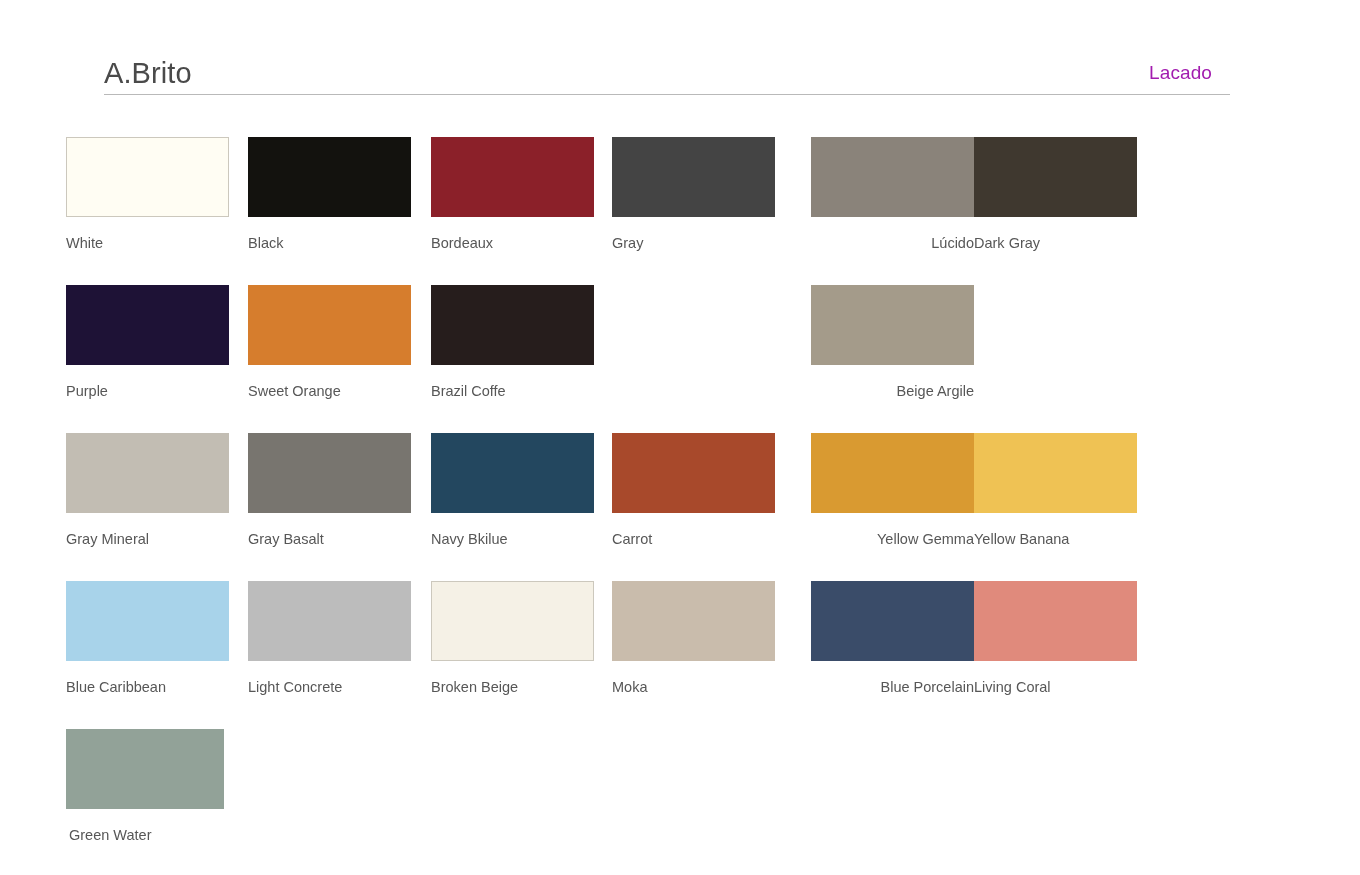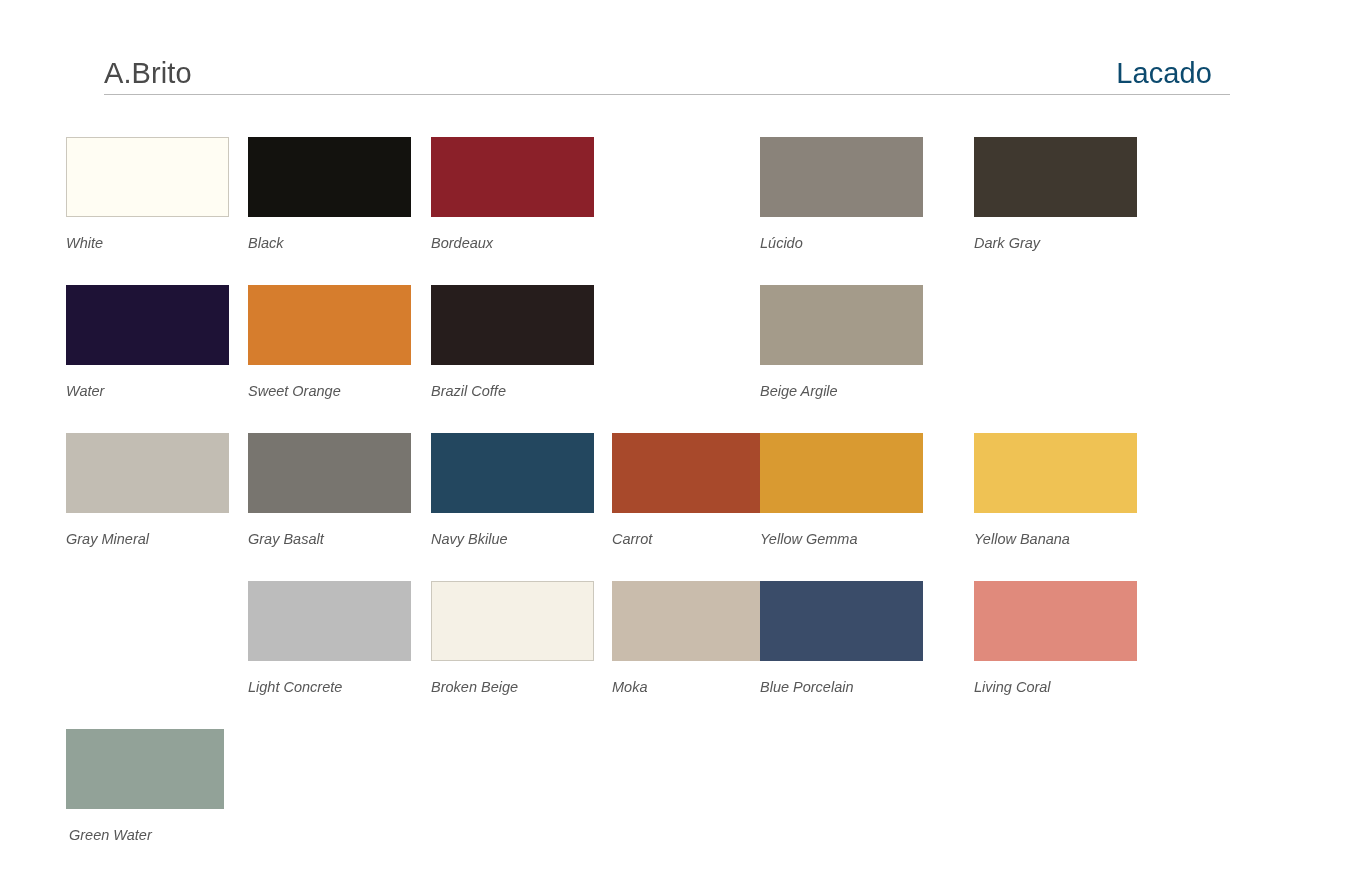--- a/index.html
+++ b/index.html
@@ -38,23 +38,23 @@
   }
   .brand-title {
     font-size: 29px;
     font-weight: 400;
     color: #4a4a4a;
     letter-spacing: 0.1px;
     line-height: 34px;
     padding-bottom: 4px;
   }
   .collection-title {
-    font-size: 29px;
+    font-size: 19px;
     font-weight: 400;
-    color: #0c4a6e;
+    color: #a21caf;
     letter-spacing: 0.1px;
     line-height: 34px;
     padding-bottom: 4px;
     padding-right: 18px;
   }
 
   
   .grid {
     position: absolute;
     left: 66px;
@@ -64,27 +64,26 @@
   .row {
     position: relative;
     height: 148px;
   }
   .row.last { height: 148px; }
 
   .swatch-cell {
     position: absolute;
     top: 0;
     width: 163px;
-    font-style: italic;
   }
   .swatch-cell.c0 { left: 0px; }
   .swatch-cell.c1 { left: 182px; }
   .swatch-cell.c2 { left: 365px; }
   .swatch-cell.c3 { left: 546px; }
-  .swatch-cell.c4 { left: 694px; }
+  .swatch-cell.c4 { left: 745px; text-align: right; }
   .swatch-cell.c5 { left: 908px; }
 
   .swatch-chip {
     width: 163px;
     height: 80px;
     box-sizing: border-box;
   }
   .swatch-chip.bordered {
     border: 1px solid #ccc8bd;
   }
@@ -118,33 +117,37 @@
           <div class="swatch-label">White</div>
         </div>
         <div class="swatch-cell c1">
           <div class="swatch-chip" style="background: rgb(19, 18, 14);"></div>
           <div class="swatch-label">Black</div>
         </div>
         <div class="swatch-cell c2">
           <div class="swatch-chip" style="background: rgb(139, 32, 41);"></div>
           <div class="swatch-label">Bordeaux</div>
         </div>
+        <div class="swatch-cell c3">
+          <div class="swatch-chip" style="background: rgb(68, 68, 68);"></div>
+          <div class="swatch-label">Gray</div>
+        </div>
         <div class="swatch-cell c4">
           <div class="swatch-chip" style="background: rgb(138, 131, 122);"></div>
           <div class="swatch-label">Lúcido</div>
         </div>
         <div class="swatch-cell c5">
           <div class="swatch-chip" style="background: rgb(63, 56, 47);"></div>
           <div class="swatch-label">Dark Gray</div>
         </div>
       </div>
       <div class="row">
         <div class="swatch-cell c0">
           <div class="swatch-chip" style="background: rgb(30, 18, 54);"></div>
-          <div class="swatch-label">Water</div>
+          <div class="swatch-label">Purple</div>
         </div>
         <div class="swatch-cell c1">
           <div class="swatch-chip" style="background: rgb(214, 125, 45);"></div>
           <div class="swatch-label">Sweet Orange</div>
         </div>
         <div class="swatch-cell c2">
           <div class="swatch-chip" style="background: rgb(38, 29, 28);"></div>
           <div class="swatch-label">Brazil Coffe</div>
         </div>
         <div class="swatch-cell c4">
@@ -172,20 +175,24 @@
         <div class="swatch-cell c4">
           <div class="swatch-chip" style="background: rgb(217, 154, 49);"></div>
           <div class="swatch-label">Yellow Gemma</div>
         </div>
         <div class="swatch-cell c5">
           <div class="swatch-chip" style="background: rgb(239, 194, 84);"></div>
           <div class="swatch-label">Yellow Banana</div>
         </div>
       </div>
       <div class="row">
+        <div class="swatch-cell c0">
+          <div class="swatch-chip" style="background: rgb(168, 211, 234);"></div>
+          <div class="swatch-label">Blue Caribbean</div>
+        </div>
         <div class="swatch-cell c1">
           <div class="swatch-chip" style="background: rgb(188, 188, 188);"></div>
           <div class="swatch-label">Light Concrete</div>
         </div>
         <div class="swatch-cell c2">
           <div class="swatch-chip bordered" style="background: rgb(245, 241, 230);"></div>
           <div class="swatch-label">Broken Beige</div>
         </div>
         <div class="swatch-cell c3">
           <div class="swatch-chip" style="background: rgb(201, 188, 172);"></div>

